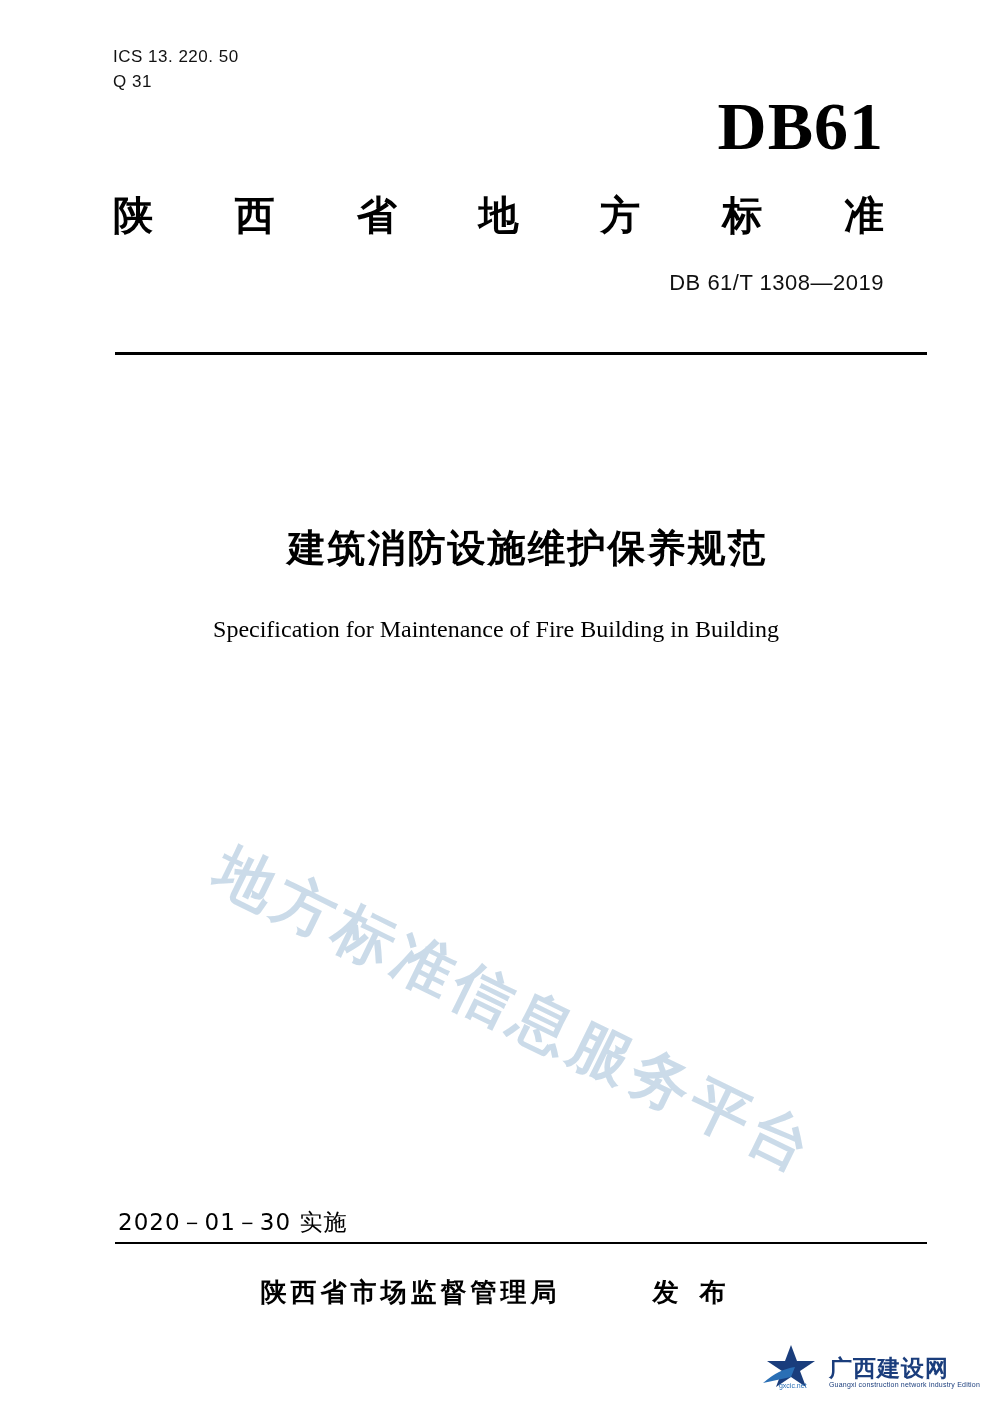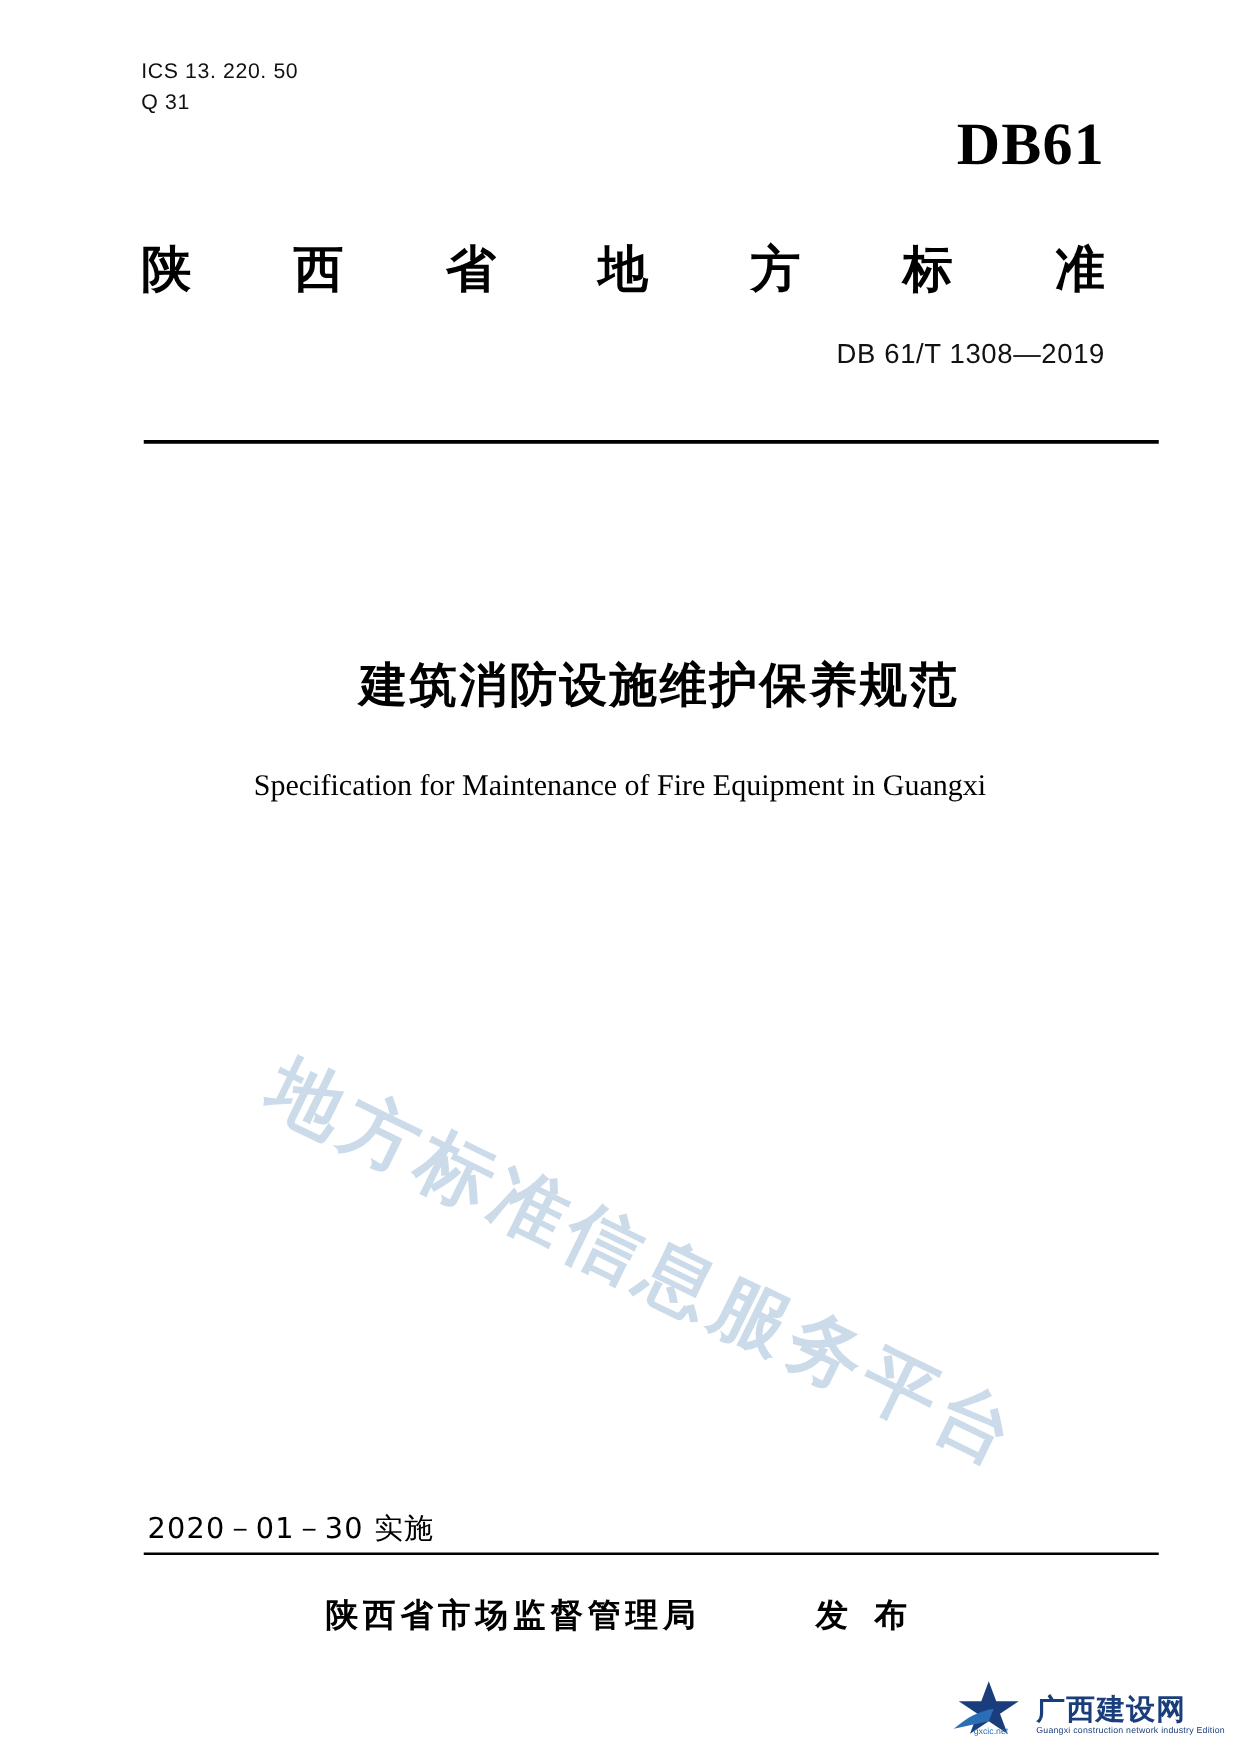--- a/index.html
+++ b/index.html
@@ -31,21 +31,21 @@
   }
   .ics-block div { white-space: pre; }
 
   
   .db-mark {
     position: absolute;
     right: 108px;
     top: 92px;
     font-family: "Liberation Serif", serif;
     font-weight: bold;
-    font-size: 48px;
+    font-size: 68px;
     letter-spacing: 1px;
     color: #000;
     line-height: 1;
   }
 
   
   .province-line {
     position: absolute;
     left: 113px;
     right: 108px;
@@ -226,21 +226,21 @@
     <span>方</span>
     <span>标</span>
     <span>准</span>
   </div>
 
   <div class="std-number">DB 61/T 1308—2019</div>
 
   <div class="rule-top"></div>
 
   <div class="title-cn">建筑消防设施维护保养规范</div>
-  <div class="title-en">Specification for Maintenance of Fire Equipment in Guangxi</div>
+  <div class="title-en">Specification for Maintenance of Fire Building in Building</div>
 
   <div class="watermark">地方标准信息服务平台</div>
 
   <div class="rule-bottom"></div>
 
   <div class="date-row">
     <span>2020－01－30 实施</span>
   </div>
 
   <div class="publisher-row">

